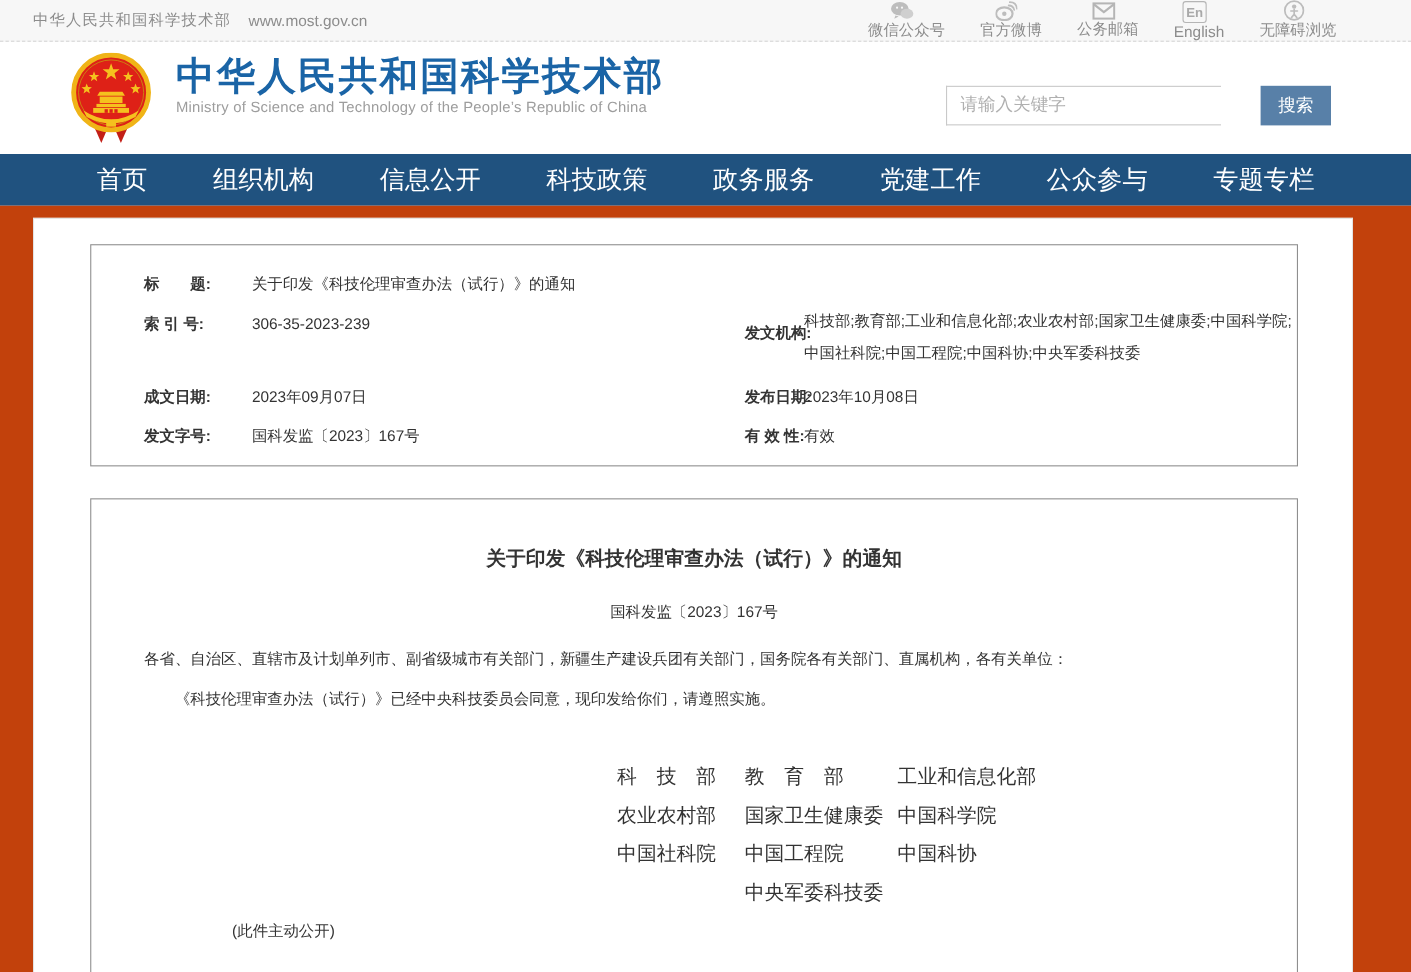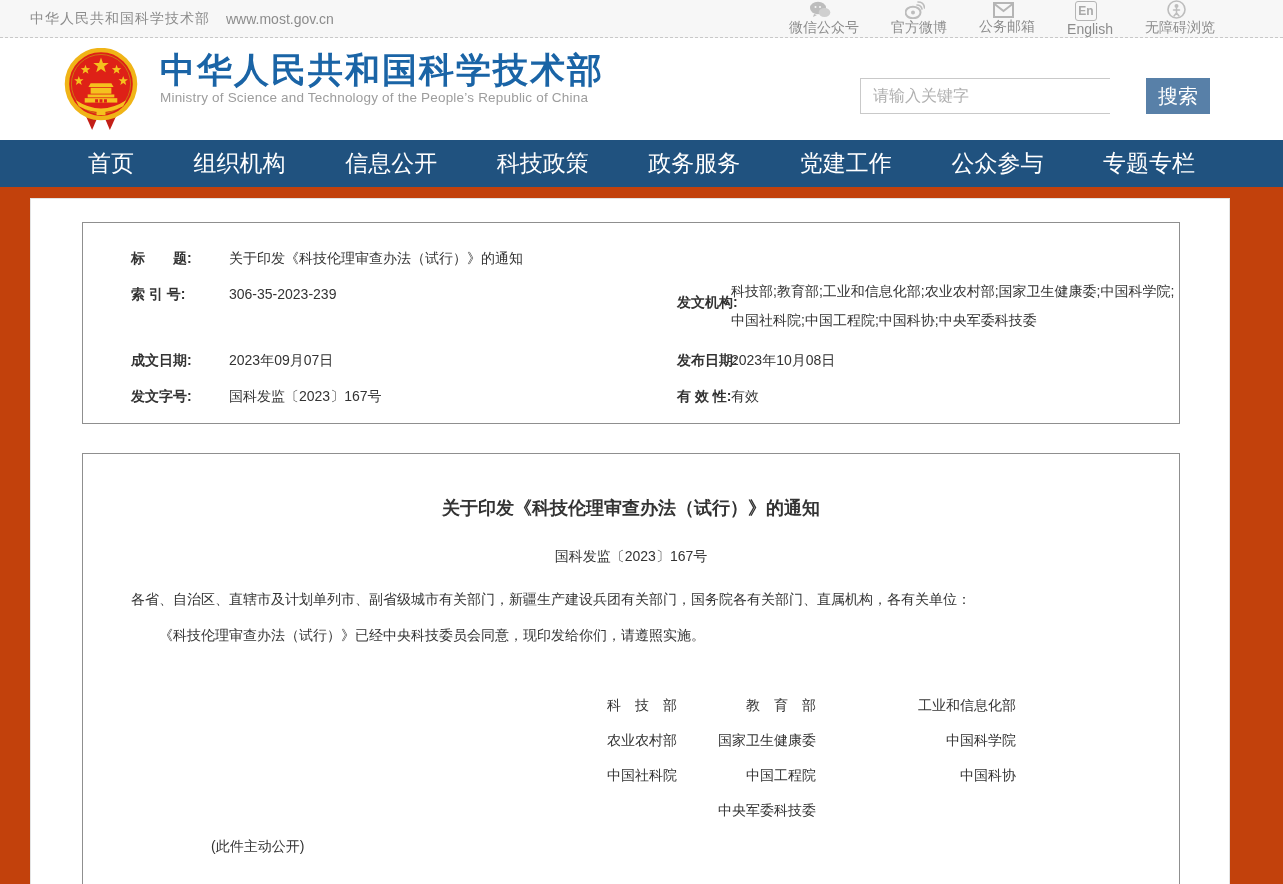--- a/index.html
+++ b/index.html
@@ -32,21 +32,21 @@
   .brand .en { font-size:13.5px; color:#9d9d9d; margin-top:0; letter-spacing:0.2px; }
   .search { position:absolute; left:860px; top:40px; display:flex;gap:36px; }
   .search input {
     width:250px; height:36px; border:1px solid #c9c9c9; border-right:none;
     padding:0 12px; font-size:16px; color:#333; outline:none;
     font-family:"Liberation Sans","DejaVu Sans",sans-serif;
   }
   .search input::placeholder { color:#b0b0b0; }
   .search button {
     width:64px; height:36px; background:#5880a8; color:#fff; border:none;
-    font-size:20px; cursor:pointer; font-family:"Liberation Sans","DejaVu Sans",sans-serif;
+    font-size:16px; cursor:pointer; font-family:"Liberation Sans","DejaVu Sans",sans-serif;
   }
   
   .nav {
     height:47px; background:#20527f; display:flex; align-items:center;
     justify-content:space-between; padding:0 88px 0 88px;
   }
   .nav-item { color:#fff; font-size:23px; cursor:pointer; white-space:nowrap; }
   
   .content-area { position:relative; background:#c2410c; height:697px; }
   .panel {
@@ -66,21 +66,21 @@
   .meta-grid .lbl-orgs { padding-top:22px; }
   .doc-box {
     margin:29px 50px 0 51px; border:1px solid #8f8f8f; width:1098px; min-height:560px;
     font-size:14px; color:#333; padding-bottom:40px;
   }
   .doc-title { text-align:center; font-size:18px; font-weight:bold; margin-top:42px; }
   .doc-no { text-align:center; font-size:14px; margin-top:28px; }
   .doc-p { margin:22px 48px 0 48px; line-height:22px; }
   .doc-p.indent { text-indent:2em; margin-top:14px; }
   .sig-table { margin:42px 0 0 478px; border-collapse:collapse; }
-  .sig-table td { height:35px; font-size:14px; vertical-align:middle; padding:0;text-align:right; }
+  .sig-table td { height:35px; font-size:18px; vertical-align:middle; padding:0; }
   .sig-table td.c1 { width:116px; }
   .sig-table td.c2 { width:139px; }
   .sig-table td.c3 { width:200px; }
   .doc-note { margin:10px 0 0 128px; }
 </style>
 </head>
 <body>
 
 <div class="topbar">
   <span class="site-name">中华人民共和国科学技术部</span>

